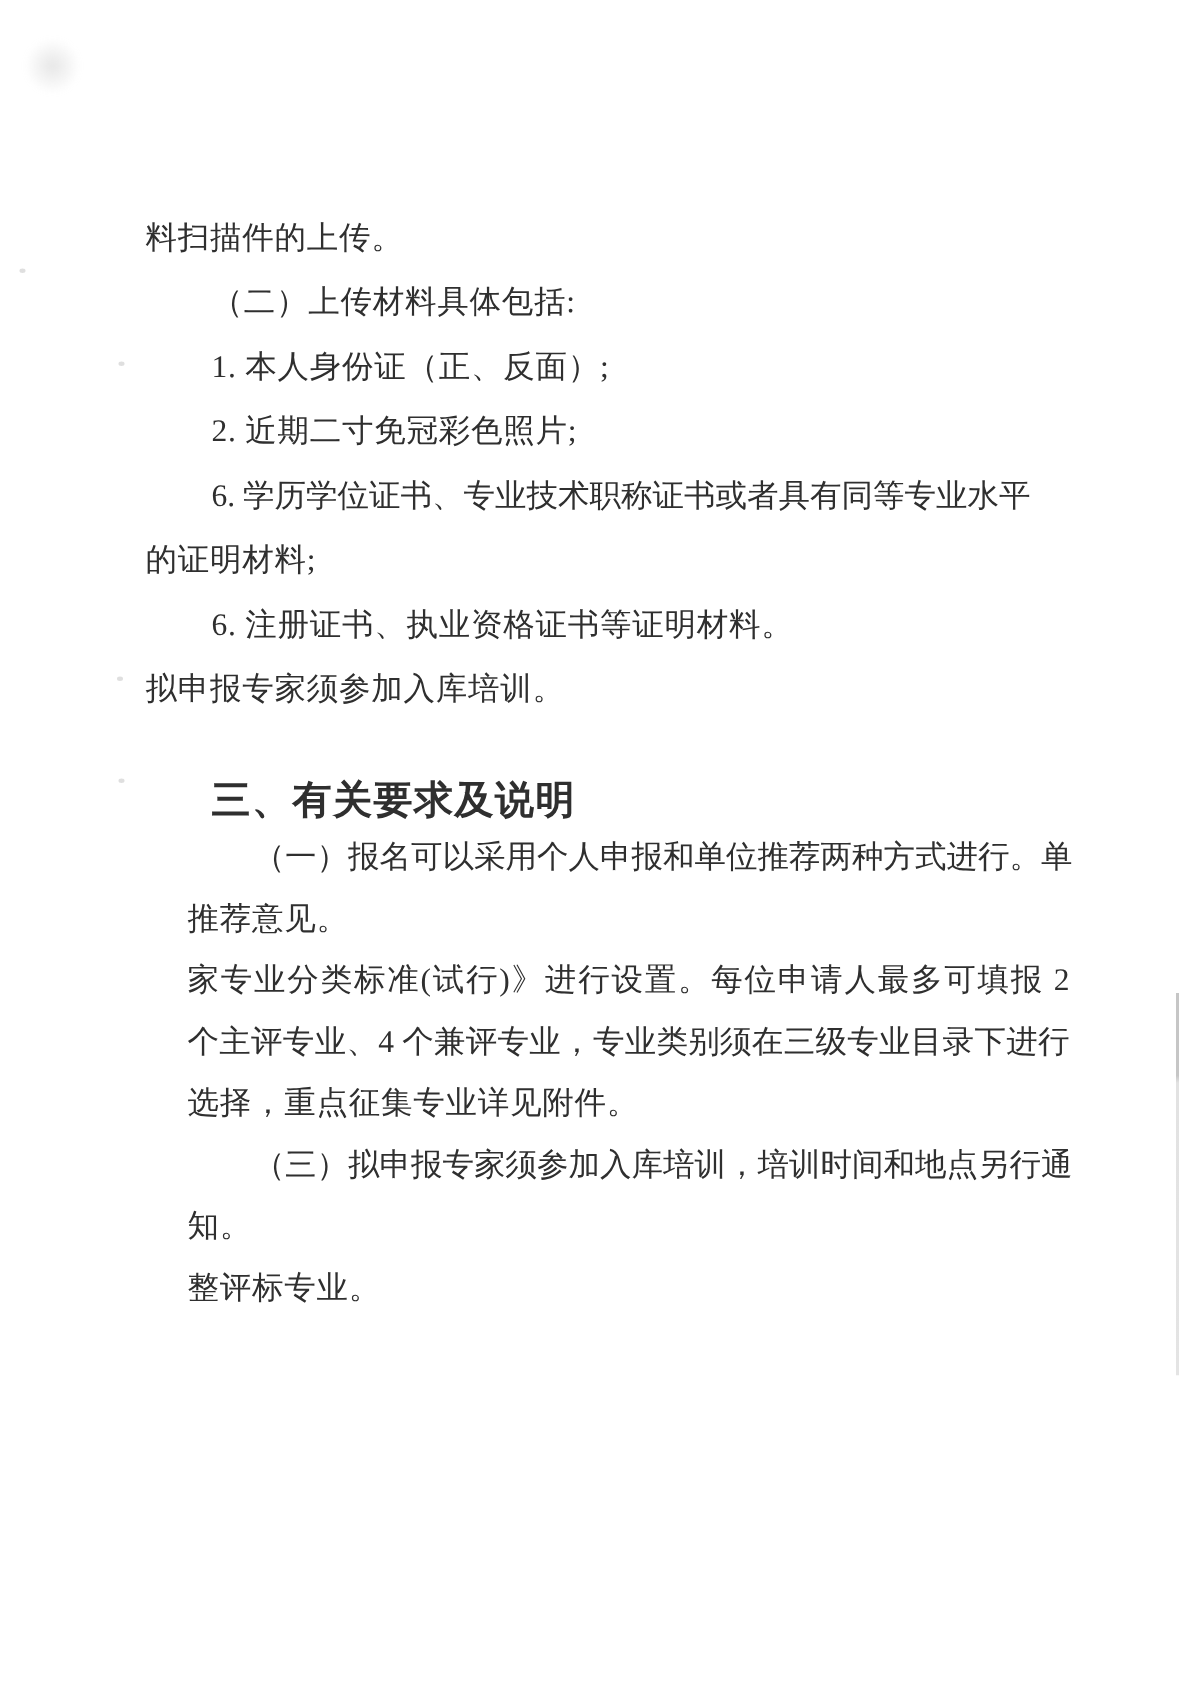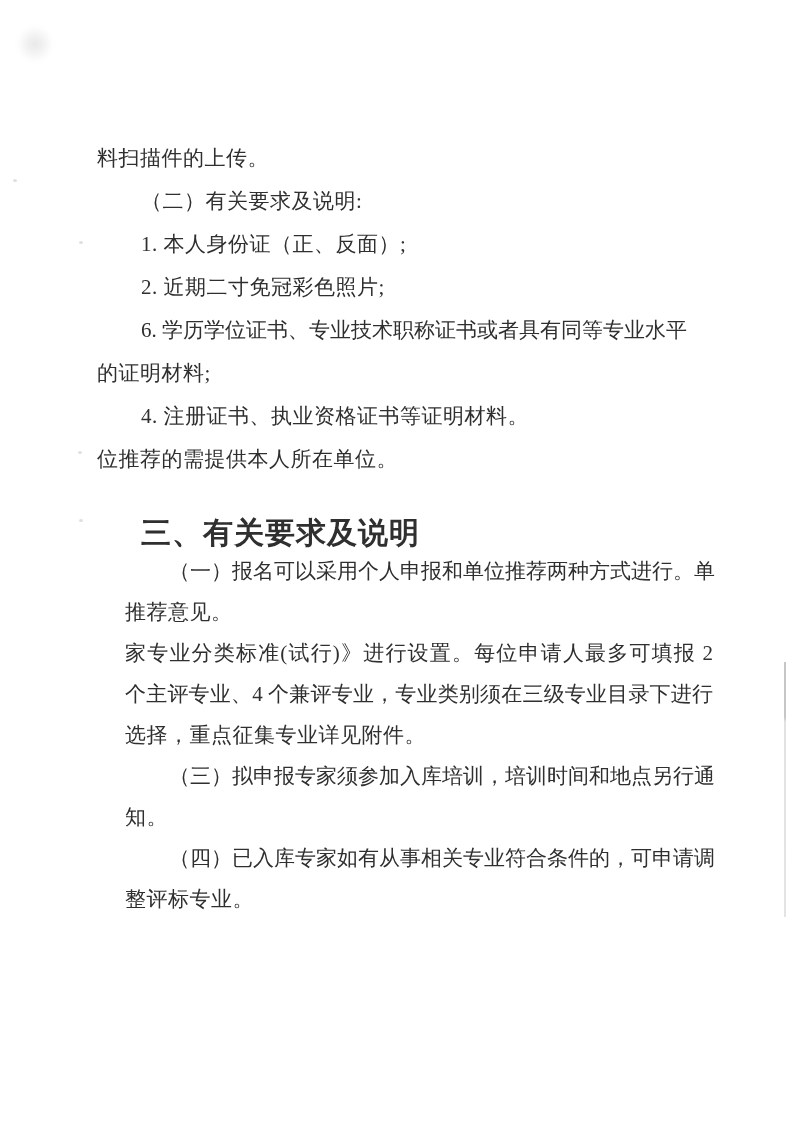--- a/index.html
+++ b/index.html
@@ -36,21 +36,21 @@
   }
   .section-heading {
     position: absolute;
     left: 97px;
     top: 515px;
     width: 588px;
     padding-left: 44px;
     box-sizing: border-box;
     font-family: "Liberation Sans", "DejaVu Sans", sans-serif;
     font-weight: 700;
-    font-size: 30px;
+    font-size: 26px;
     line-height: 36px;
     letter-spacing: 1px;
     white-space: nowrap;
   }
   .page-number {
     position: absolute;
     left: 92px;
     top: 1020px;
     font-size: 19px;
     line-height: 20px;
@@ -97,40 +97,39 @@
 <div class="page">
 
   <div class="smudge"></div>
   <div class="speck speck-1"></div>
   <div class="speck speck-2"></div>
   <div class="speck speck-3"></div>
   <div class="speck speck-4"></div>
 
   <div class="block block-top">
     <div class="ln">料扫描件的上传。</div>
-    <div class="ln ind">（二）有关要求及说明:</div>
+    <div class="ln ind">（二）上传材料具体包括:</div>
     <div class="ln ind">1. 本人身份证（正、反面）;</div>
     <div class="ln ind">2. 近期二寸免冠彩色照片;</div>
     <div class="ln ind j">6. 学历学位证书、专业技术职称证书或者具有同等专业水平</div>
     <div class="ln">的证明材料;</div>
-    <div class="ln ind">4. 注册证书、执业资格证书等证明材料。</div>
-    <div class="ln">位推荐的需提供本人所在单位。</div>
+    <div class="ln ind">6. 注册证书、执业资格证书等证明材料。</div>
+    <div class="ln">拟申报专家须参加入库培训。</div>
   </div>
 
   <div class="section-heading">三、有关要求及说明</div>
 
   <div class="block block-bottom">
     <div class="ln ind j">（一）报名可以采用个人申报和单位推荐两种方式进行。单</div>
     <div class="ln">推荐意见。</div>
     <div class="ln j">家专业分类标准(试行)》进行设置。每位申请人最多可填报 2</div>
     <div class="ln j">个主评专业、4 个兼评专业，专业类别须在三级专业目录下进行</div>
     <div class="ln">选择，重点征集专业详见附件。</div>
     <div class="ln ind j">（三）拟申报专家须参加入库培训，培训时间和地点另行通</div>
     <div class="ln">知。</div>
-    <div class="ln ind j">（四）已入库专家如有从事相关专业符合条件的，可申请调</div>
     <div class="ln">整评标专业。</div>
   </div>
 
   <div class="page-number">- 2 -</div>
 
   <div class="edge-line-right"></div>
   <div class="edge-line-bottom"></div>
 
 </div>
 

